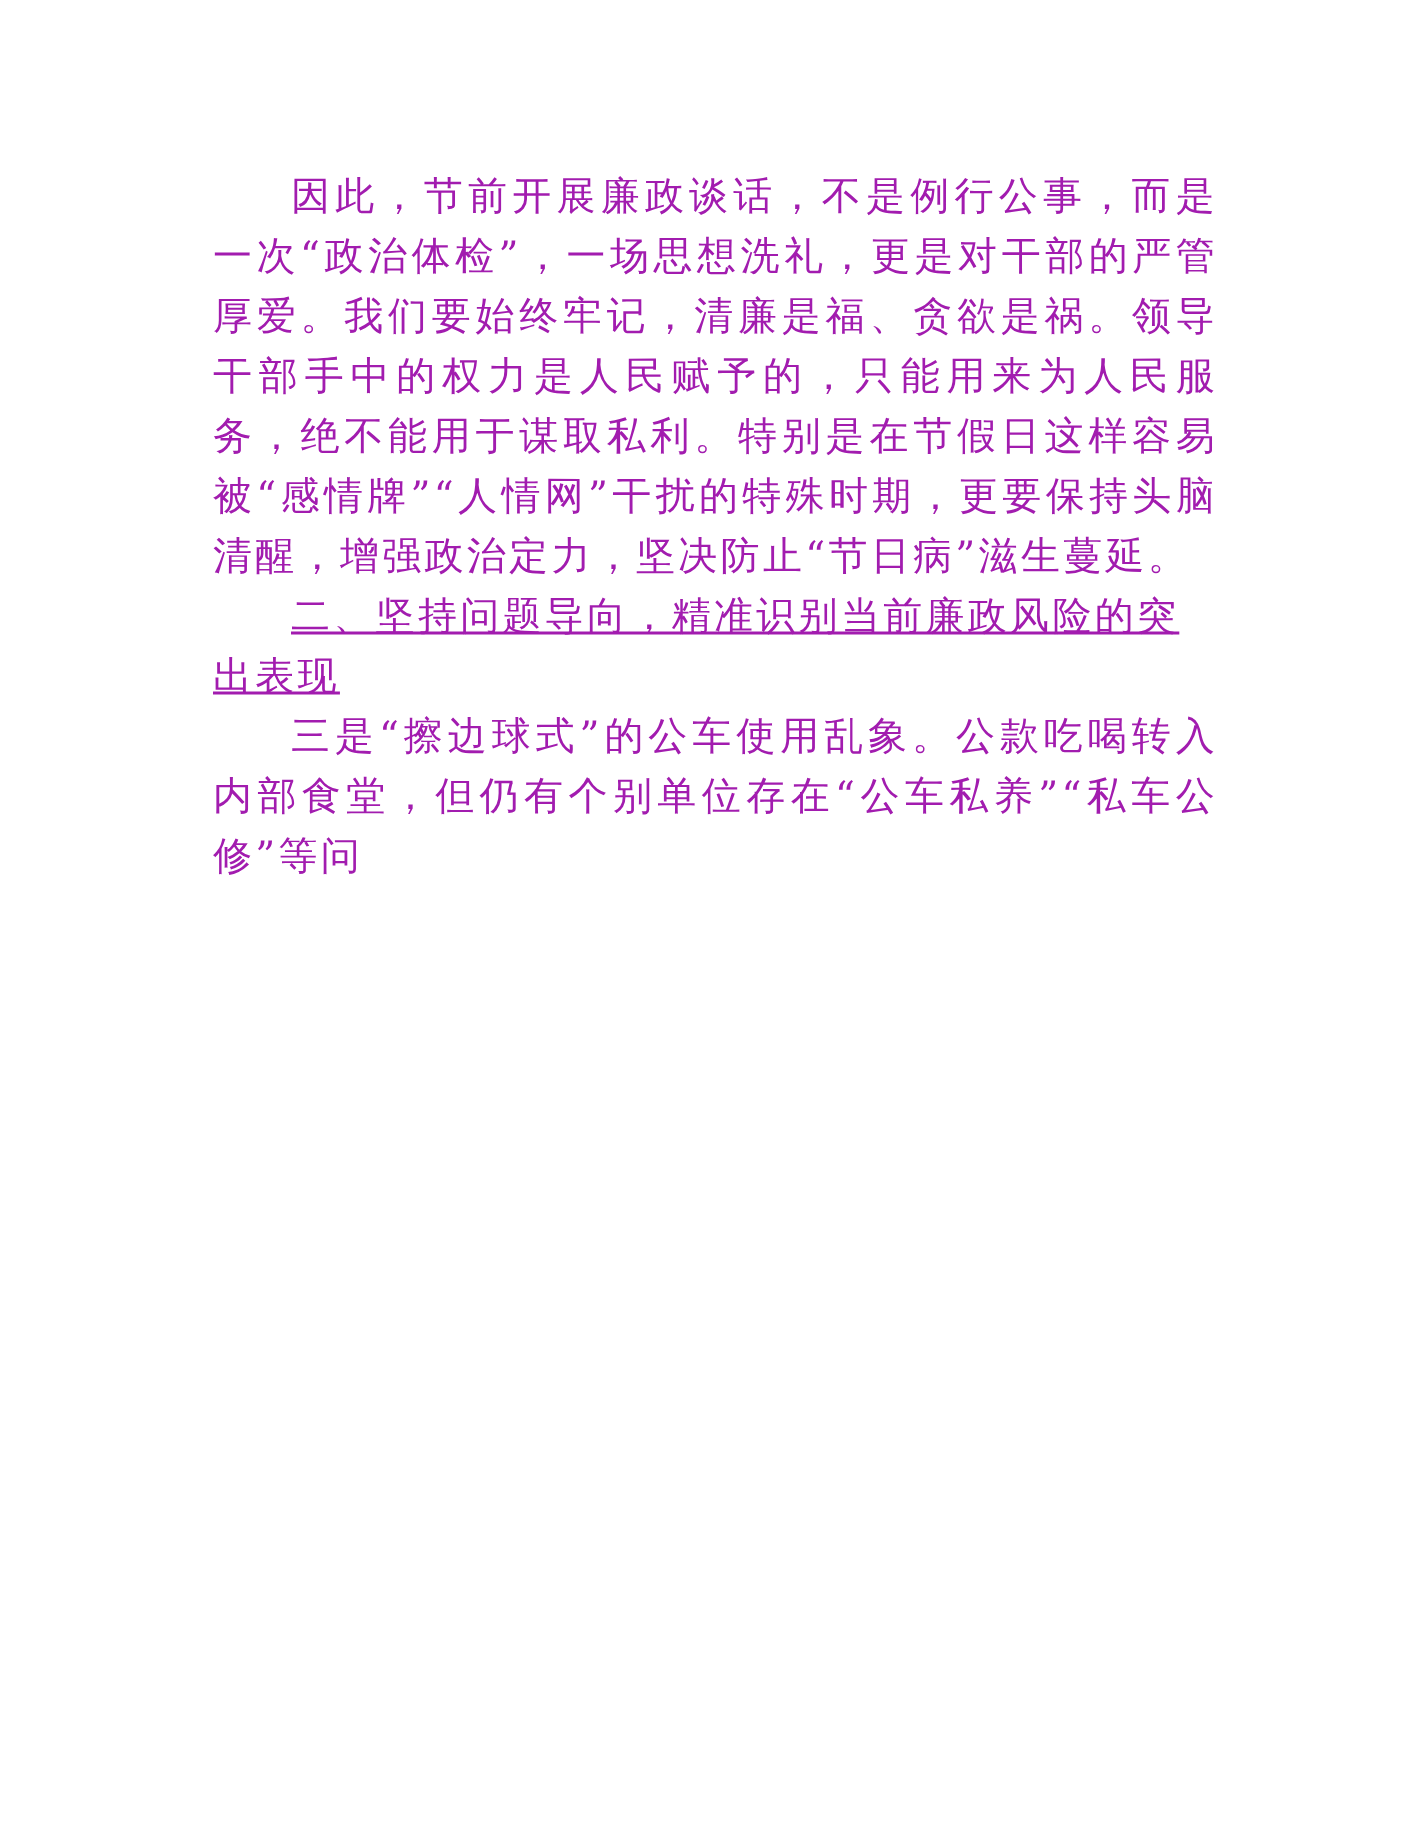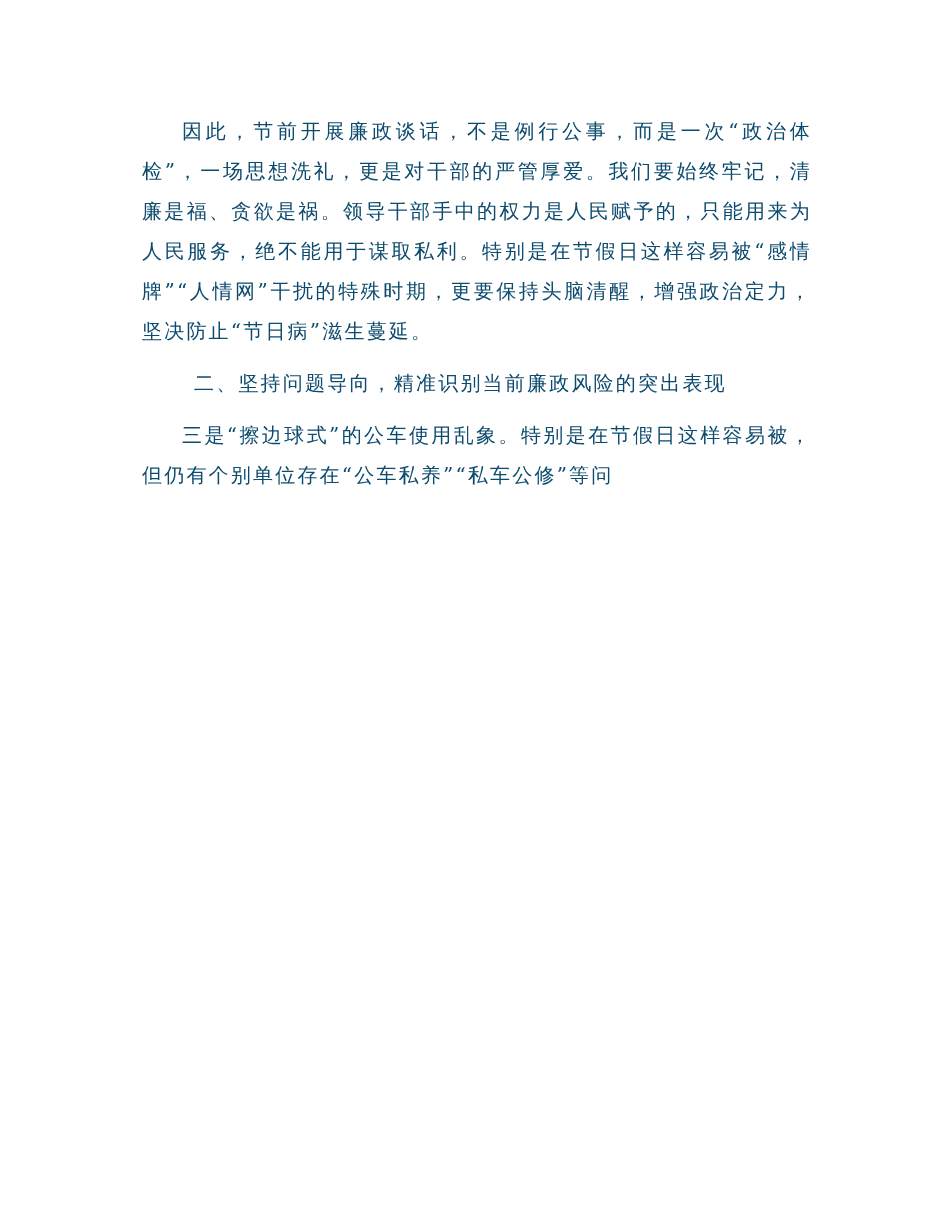--- a/index.html
+++ b/index.html
@@ -3,36 +3,37 @@
 <meta charset="utf-8">
 <style>
   html, body { margin: 0; padding: 0; background: #ffffff; }
   body { width: 950px; height: 1230px; position: relative; overflow: hidden; }
   .page {
     position: absolute;
     left: 142px;
     top: 111px;
     width: 670px;
     font-family: "DejaVu Serif", "Liberation Serif", serif;
-    font-size: 20px;
+    font-size: 26px;
     line-height: 40px;
-    color: #0c4a6e;
+    color: #a21caf;
   }
   .para {
     margin: 0;
     text-indent: 2em;
     text-align: justify;
     letter-spacing: 2.2px;
   }
   .heading {
-    margin: 12px;
+    margin: 0;
     text-indent: 2em;
     letter-spacing: 2.2px;
+    text-decoration: underline;
   }
 </style>
 </head>
 <body>
 
 <div class="page">
   <p class="para">因此，节前开展廉政谈话，不是例行公事，而是一次“政治体检”，一场思想洗礼，更是对干部的严管厚爱。我们要始终牢记，清廉是福、贪欲是祸。领导干部手中的权力是人民赋予的，只能用来为人民服务，绝不能用于谋取私利。特别是在节假日这样容易被“感情牌”“人情网”干扰的特殊时期，更要保持头脑清醒，增强政治定力，坚决防止“节日病”滋生蔓延。</p>
   <p class="heading">二、坚持问题导向，精准识别当前廉政风险的突出表现</p>
-  <p class="para">三是“擦边球式”的公车使用乱象。特别是在节假日这样容易被，但仍有个别单位存在“公车私养”“私车公修”等问</p>
+  <p class="para">三是“擦边球式”的公车使用乱象。公款吃喝转入内部食堂，但仍有个别单位存在“公车私养”“私车公修”等问</p>
 </div>
 
 </body></html>

